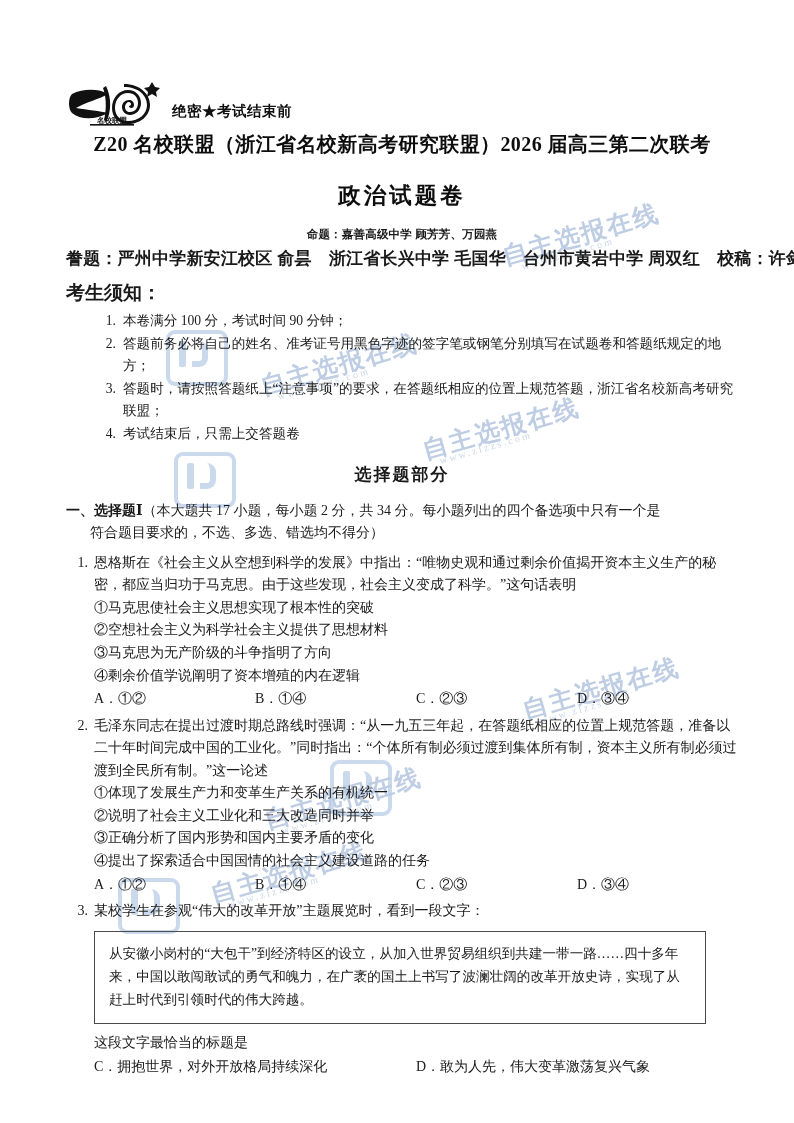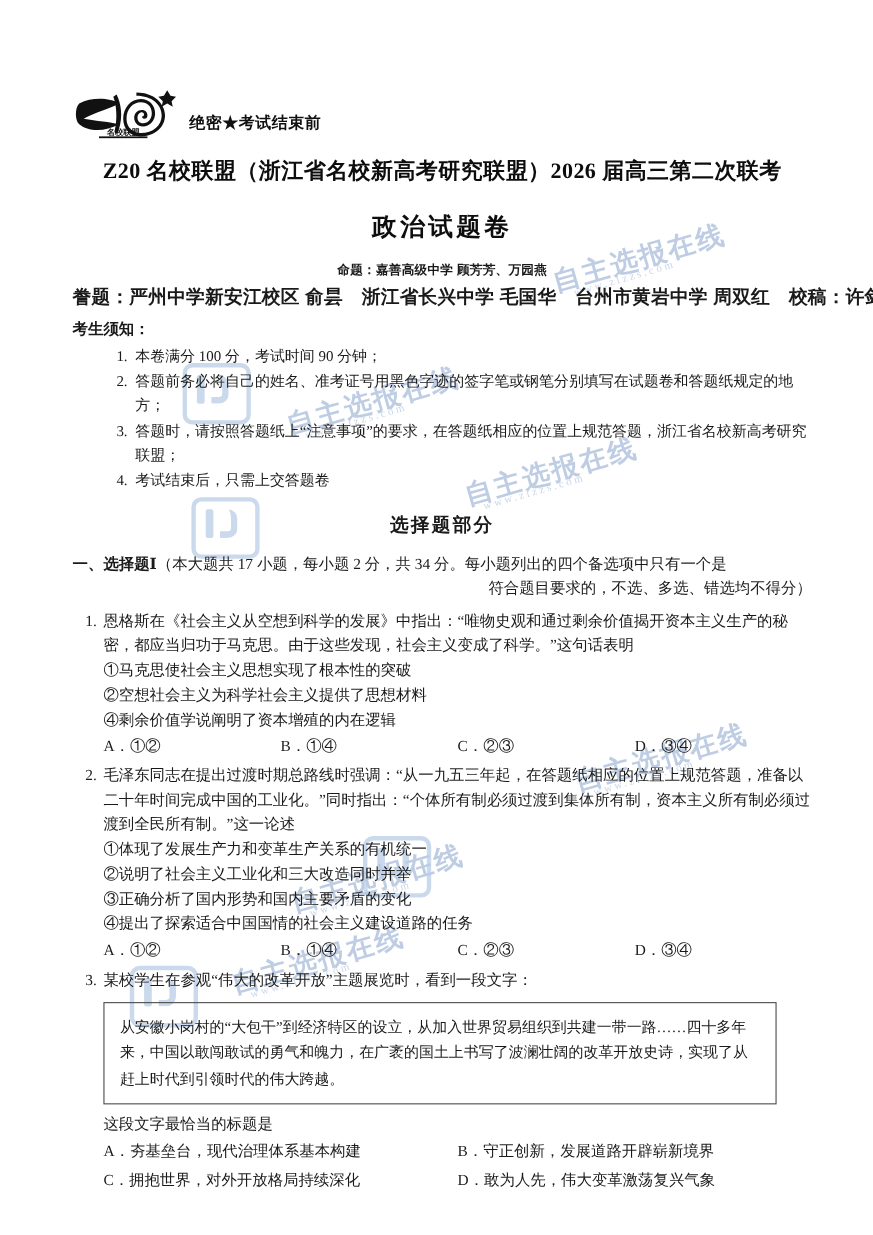--- a/index.html
+++ b/index.html
@@ -106,21 +106,21 @@
     font-weight: 700;
     letter-spacing: .5px;
     padding-bottom: 9px;
     color: #111;
   }
   h1.main-title {
     text-align: center;
     font-size: 20px;
     font-weight: 700;
     letter-spacing: .4px;
-    margin: 12px 0 0 0;
+    margin: 1px 0 0 0;
     font-family: "Liberation Serif", serif;
     color: #0d0d0d;
   }
   h2.subject-title {
     text-align: center;
     font-size: 22.5px;
     font-weight: 700;
     margin: 22px 0 0 0;
     letter-spacing: 3px;
     font-family: "Liberation Sans", sans-serif;
@@ -137,21 +137,21 @@
   .credit-line2 {
     text-align: center;
     font-size: 17px;
     margin-top: 5px;
     letter-spacing: .2px;
     font-weight: 600;
     font-family: "Liberation Sans", sans-serif;
     white-space: nowrap;
   }
   .notice-title {
-    font-size: 14px;
+    font-size: 19px;
     font-weight: 700;
     margin-top: 10px;
     font-family: Liberation Mono, monospace;
   }
   ol.notice-list {
     list-style: none;
     margin: 4px 0 0 0;
     padding: 0 0 0 26px;
     font-size: 13.6px;
     line-height: 1.62;
@@ -179,21 +179,20 @@
   .sec-head {
     font-size: 14px;
     line-height: 1.6;
     text-indent: 0;
     margin-bottom: 7px;
   }
   .sec-head .b { font-weight: 700; }
   .sec-head .cont {
     display: block;
     padding-left: 24px;
-    text-align: right;
   }
   .q {
     font-size: 14px;
     line-height: 1.6;
     margin-bottom: 3px;
   }
   .q-body {
     display: flex;
     align-items: flex-start;
   }
@@ -324,20 +323,21 @@
       <span class="cont">符合题目要求的，不选、多选、错选均不得分）</span>
     </div>
 
     <div class="q">
       <div class="q-body">
         <span class="q-num">1.</span>
         <span class="q-text">恩格斯在《社会主义从空想到科学的发展》中指出：“唯物史观和通过剩余价值揭开资本主义生产的秘密，都应当归功于马克思。由于这些发现，社会主义变成了科学。”这句话表明</span>
       </div>
       <div class="q-sub">①马克思使社会主义思想实现了根本性的突破</div>
       <div class="q-sub">②空想社会主义为科学社会主义提供了思想材料</div>
+      <div class="q-sub">③马克思为无产阶级的斗争指明了方向</div>
       <div class="q-sub">④剩余价值学说阐明了资本增殖的内在逻辑</div>
       <div class="opts">
         <span class="opt">A．①②</span>
         <span class="opt">B．①④</span>
         <span class="opt">C．②③</span>
         <span class="opt">D．③④</span>
       </div>
     </div>
 
     <div class="q">
@@ -358,24 +358,20 @@
     </div>
 
     <div class="q">
       <div class="q-body">
         <span class="q-num">3.</span>
         <span class="q-text">某校学生在参观“伟大的改革开放”主题展览时，看到一段文字：</span>
       </div>
       <div class="quote-box">从安徽小岗村的“大包干”到经济特区的设立，从加入世界贸易组织到共建一带一路……四十多年来，中国以敢闯敢试的勇气和魄力，在广袤的国土上书写了波澜壮阔的改革开放史诗，实现了从赶上时代到引领时代的伟大跨越。</div>
       <div class="q-sub">这段文字最恰当的标题是</div>
       <div class="opts-2">
-        <span class="opt">A．夯基垒台，现代治理体系基本构建</span>
-        <span class="opt">B．守正创新，发展道路开辟崭新境界</span>
-      </div>
-      <div class="opts-2">
         <span class="opt">C．拥抱世界，对外开放格局持续深化</span>
         <span class="opt">D．敢为人先，伟大变革激荡复兴气象</span>
       </div>
     </div>
 
   </div>
 
 
 </div>
 

